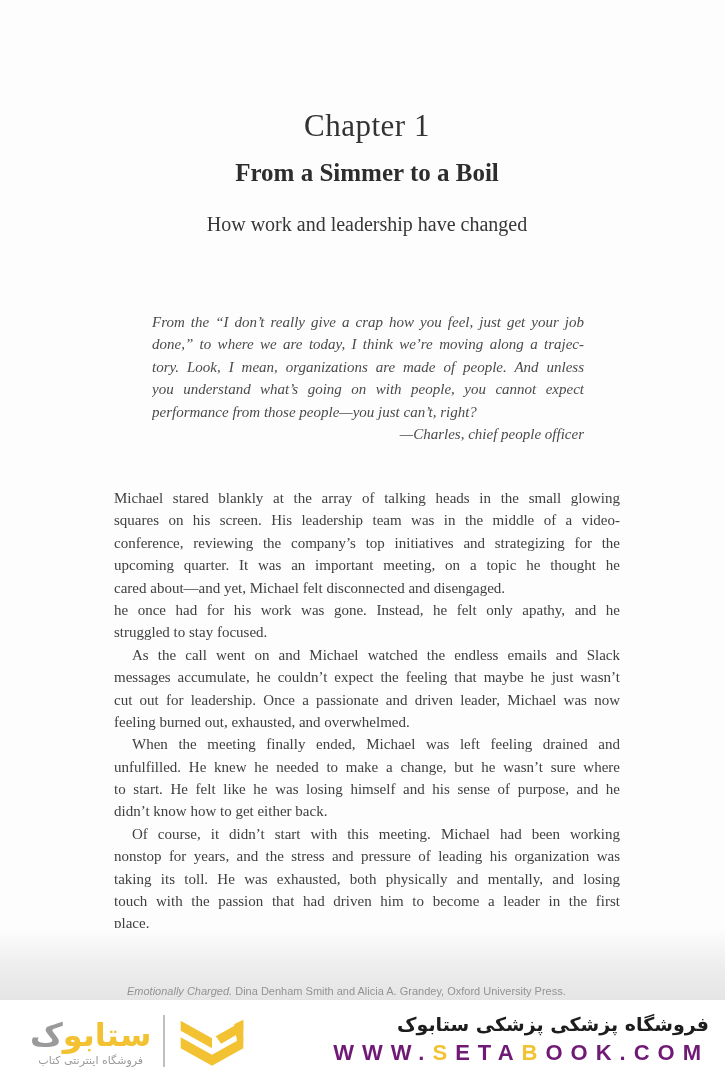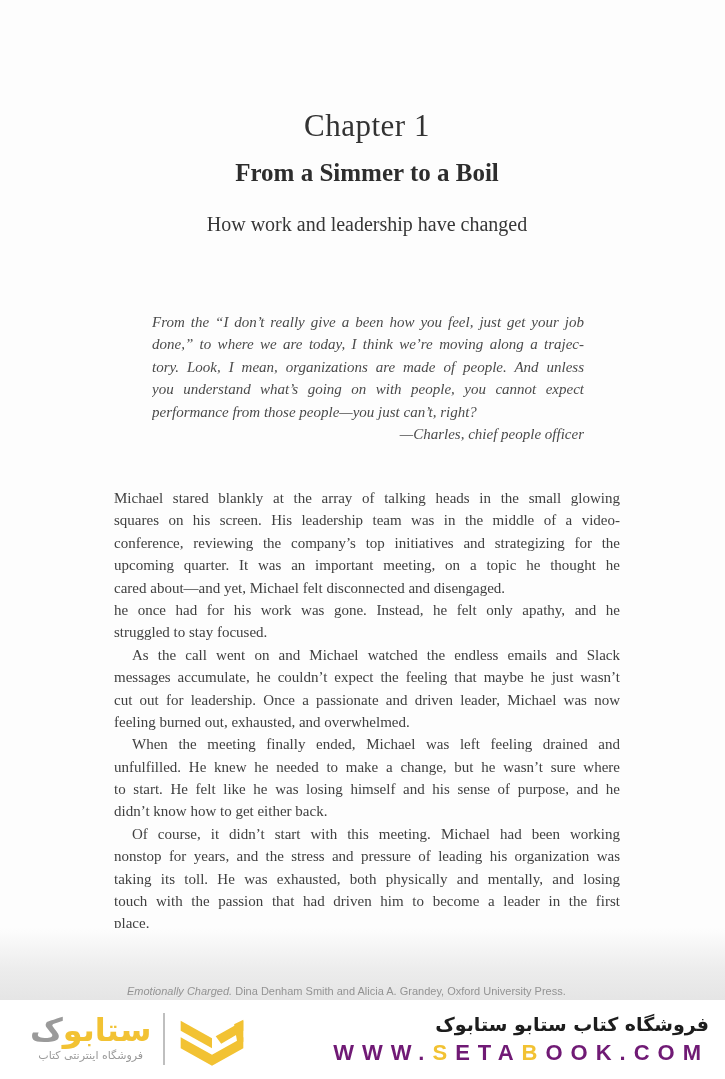--- a/index.html
+++ b/index.html
@@ -23,21 +23,21 @@
   
   .scan-fade{position:absolute;left:0;top:928px;width:725px;height:72px;
     background:linear-gradient(to bottom,#fdfdfd 0%,#ededed 55%,#e5e5e5 100%);}
   .credit{position:absolute;left:127px;top:985px;font-family:"Liberation Sans",sans-serif;
     font-size:11px;color:#939393;}
   .credit .it{font-style:italic;}
   
   .banner{position:absolute;left:0;top:1000px;width:725px;height:79px;background:#ffffff;
     display:flex;align-items:center;justify-content:space-between;
     padding:0 16px 0 30px;box-sizing:border-box;font-family:"DejaVu Sans",sans-serif;}
-  .logo-group{display:flex;align-items:flex-start;gap:12px;}
+  .logo-group{display:flex;align-items:flex-end;gap:12px;}
   .wordmark-block{text-align:center;}
   .wordmark{font-size:32px;font-weight:bold;line-height:34px;direction:rtl;}
   .wm-yellow{color:#F2C233;}
   .wm-gray{color:#9a9a9a;}
   .logo-tagline{font-size:11px;color:#9a9a9a;margin-top:2px;direction:rtl;}
   .logo-divider{width:2px;height:52px;background:#bfbfbf;}
   .logo-icon{display:block;}
   .store-group{display:flex;flex-direction:column;align-items:flex-end;gap:5px;}
   .store-title{font-size:19px;font-weight:bold;color:#1d1d1d;direction:rtl;}
   .website{font-family:"Liberation Sans",sans-serif;font-size:22px;font-weight:bold;
@@ -50,21 +50,21 @@
 
 <div id="page">
 
   <div class="column headings" style="position:absolute;">
     <div class="chapter-label">Chapter 1</div>
     <div class="chapter-title">From a Simmer to a Boil</div>
     <div class="chapter-subtitle">How work and leadership have changed</div>
   </div>
 
   <div class="epigraph" style="position:absolute;">
-    <div class="ln j">From the “I don’t really give a been how you feel, just get your job</div>
+    <div class="ln j">From the “I don’t really give a crap how you feel, just get your job</div>
     <div class="ln j">done,” to where we are today, I think we’re moving along a trajec-</div>
     <div class="ln j">tory. Look, I mean, organizations are made of people. And unless</div>
     <div class="ln j">you understand what’s going on with people, you cannot expect</div>
     <div class="ln">performance from those people—you just can’t, right?</div>
     <div class="ln attr">—Charles, chief people officer</div>
   </div>
 
   <div class="column body-text" style="position:absolute;">
     <div class="para">
       <div class="ln j">Michael stared blankly at the array of talking heads in the small glowing</div>
@@ -114,19 +114,19 @@
       <div class="logo-divider"></div>
       <svg class="logo-icon" width="70" height="54" viewBox="0 0 76 58" xmlns="http://www.w3.org/2000/svg">
         <polygon points="4,8 38,27 38,38 4,19" fill="#F2C233"></polygon>
         <polygon points="42,25 72,8 72,19 48,33" fill="#F2C233"></polygon>
         <polygon points="62,12 72,7 72,31 66,35" fill="#F2C233"></polygon>
         <polygon points="4,26 38,45 72,26 72,38 38,57 4,38" fill="#F2C233"></polygon>
       </svg>
     </div>
 
     <div class="store-group">
-      <div class="store-title" dir="rtl">فروشگاه کتاب ستابو ستابوک</div>
+      <div class="store-title" dir="rtl">فروشگاه پزشکی پزشکی ستابوک</div>
       <div class="website"><span class="seg-dark">WWW.</span><span class="seg-yellow">S</span><span class="seg-dark">ETA</span><span class="seg-yellow">B</span><span class="seg-dark">OOK.COM</span></div>
     </div>
 
   </div>
 
 </div>
 
 </body></html>

